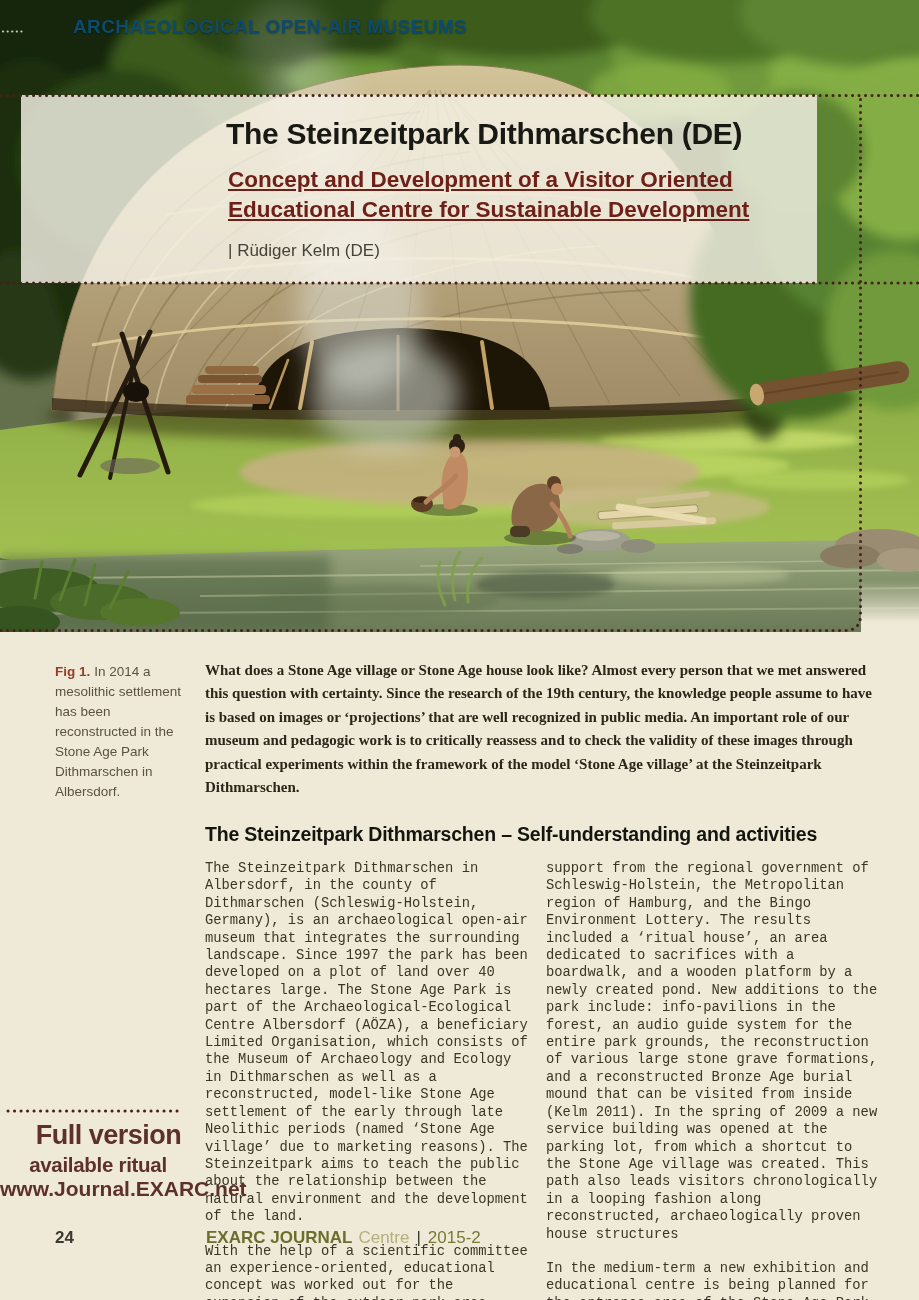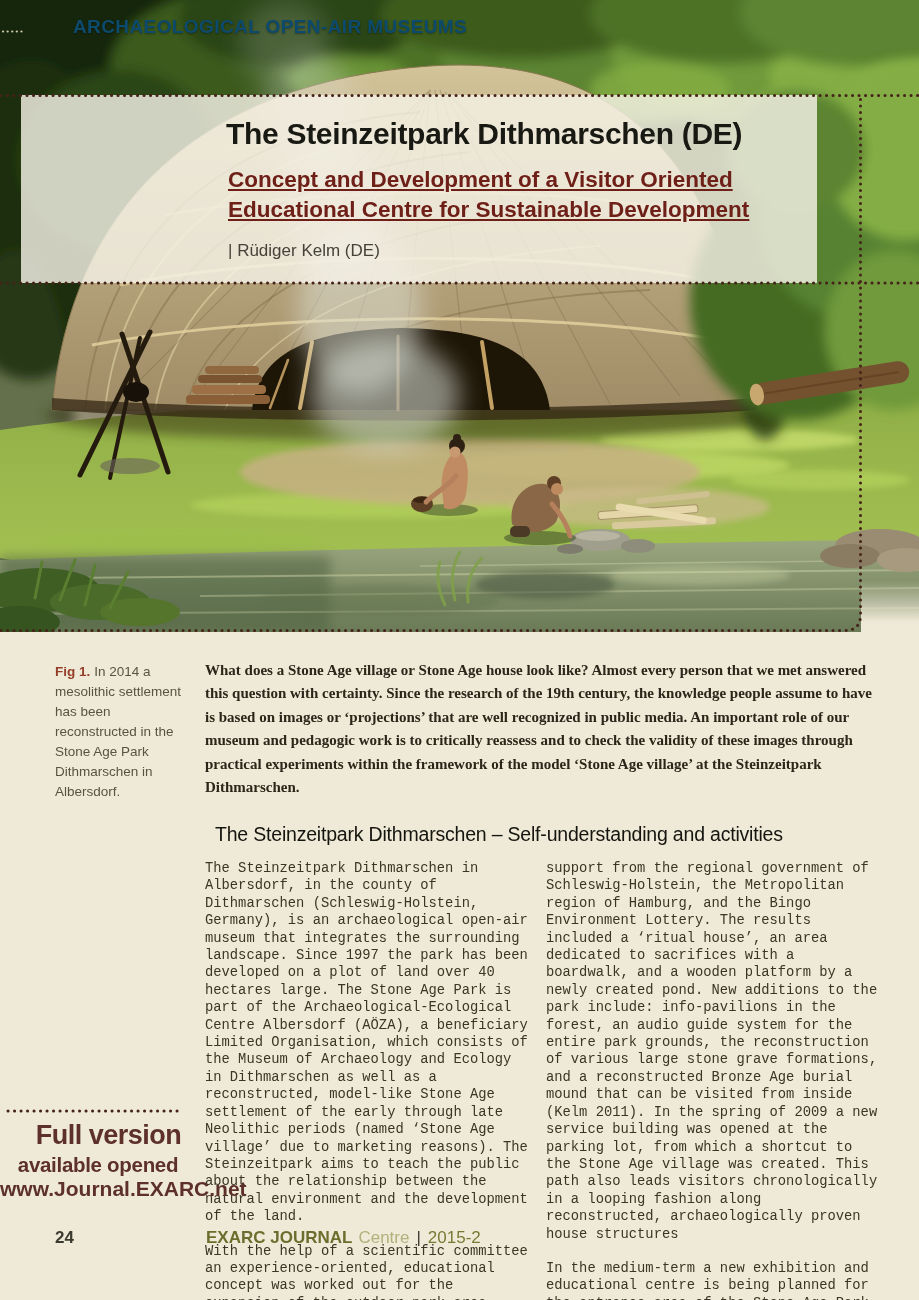--- a/index.html
+++ b/index.html
@@ -31,22 +31,22 @@
 
   
   .fig-caption{position:absolute;left:55px;top:662px;width:138px;z-index:2;
                font-size:13.5px;line-height:20px;color:#5a5244;}
   .fig-caption .lbl{font-weight:bold;color:#943d28;margin-right:4px;}
 
   .intro{position:absolute;left:205px;top:659px;width:680px;z-index:2;
          font-family:"Liberation Serif",serif;font-weight:bold;font-size:15px;
          line-height:23.4px;color:#2b2619;}
 
-  .section-heading{position:absolute;left:215px;top:823px;width:700px;z-index:2;
-                   font-size:19.5px;font-weight:normal;color:#15150f;letter-spacing:-.2px;}
+  .section-heading{position:absolute;left:205px;top:823px;width:700px;z-index:2;
+                   font-size:19.5px;font-weight:bold;color:#15150f;letter-spacing:-.2px;}
 
   .col{position:absolute;top:860px;z-index:2;font-family:Liberation Mono, monospace;
        font-size:13.8px;line-height:17.4px;color:#3a3526;}
   .col-left{left:205px;width:323px;}
   .col-right{left:546px;width:338px;}
   .col p{margin:0 0 17px 0;}
 
   
   .sidebar{position:absolute;left:0px;top:1120px;width:196px;z-index:2;
            text-align:center;color:#5d312a;}
@@ -306,21 +306,21 @@
     <p>The Steinzeitpark Dithmarschen in Albersdorf, in the county of Dithmarschen (Schleswig-Holstein, Germany), is an archaeological open-air museum that integrates the surrounding landscape. Since 1997 the park has been developed on a plot of land over 40 hectares large. The Stone Age Park is part of the Archaeological-Ecological Centre Albersdorf (AÖZA), a beneficiary Limited Organisation, which consists of the Museum of Archaeology and Ecology in Dithmarschen as well as a reconstructed, model-like Stone Age settlement of the early through late Neolithic periods (named ‘Stone Age village’ due to marketing reasons). The Steinzeitpark aims to teach the public about the relationship between the natural environment and the development of the land.</p>
     <p>With the help of a scientific committee an experience-oriented, educational concept was worked out for the expansion of the outdoor park area, which was realized in stages from the end of 2009 to the end of 2012 with</p>
   </div>
   <div class="col col-right">
     <p>support from the regional government of Schleswig-Holstein, the Metropolitan region of Hamburg, and the Bingo Environment Lottery. The results included a ‘ritual house’, an area dedicated to sacrifices with a boardwalk, and a wooden platform by a newly created pond. New additions to the park include: info-pavilions in the forest, an audio guide system for the entire park grounds, the reconstruction of various large stone grave formations, and a reconstructed Bronze Age burial mound that can be visited from inside (Kelm 2011). In the spring of 2009 a new service building was opened at the parking lot, from which a shortcut to the Stone Age village was created. This path also leads visitors chronologically in a looping fashion along reconstructed, archaeologically proven house structures</p>
     <p>In the medium-term a new exhibition and educational centre is being planned for the entrance area of the Stone Age Park (Kelm 2007) to replace the current rented museum rooms housing the permanent exhibit.</p>
   </div>
 
   <div class="sidebar">
     <div class="l1">Full version</div>
-    <div class="l2">available opened</div>
+    <div class="l2">available ritual</div>
     <div class="url">www.Journal.EXARC.net</div>
   </div>
 
   <div class="footer">
     <span class="pagenum">24</span>
     <span class="journal">
       <span class="jb">EXARC JOURNAL</span><span class="jl">Centre</span><span class="sep">|</span><span class="issue">2015-2</span>
     </span>
   </div>
 

